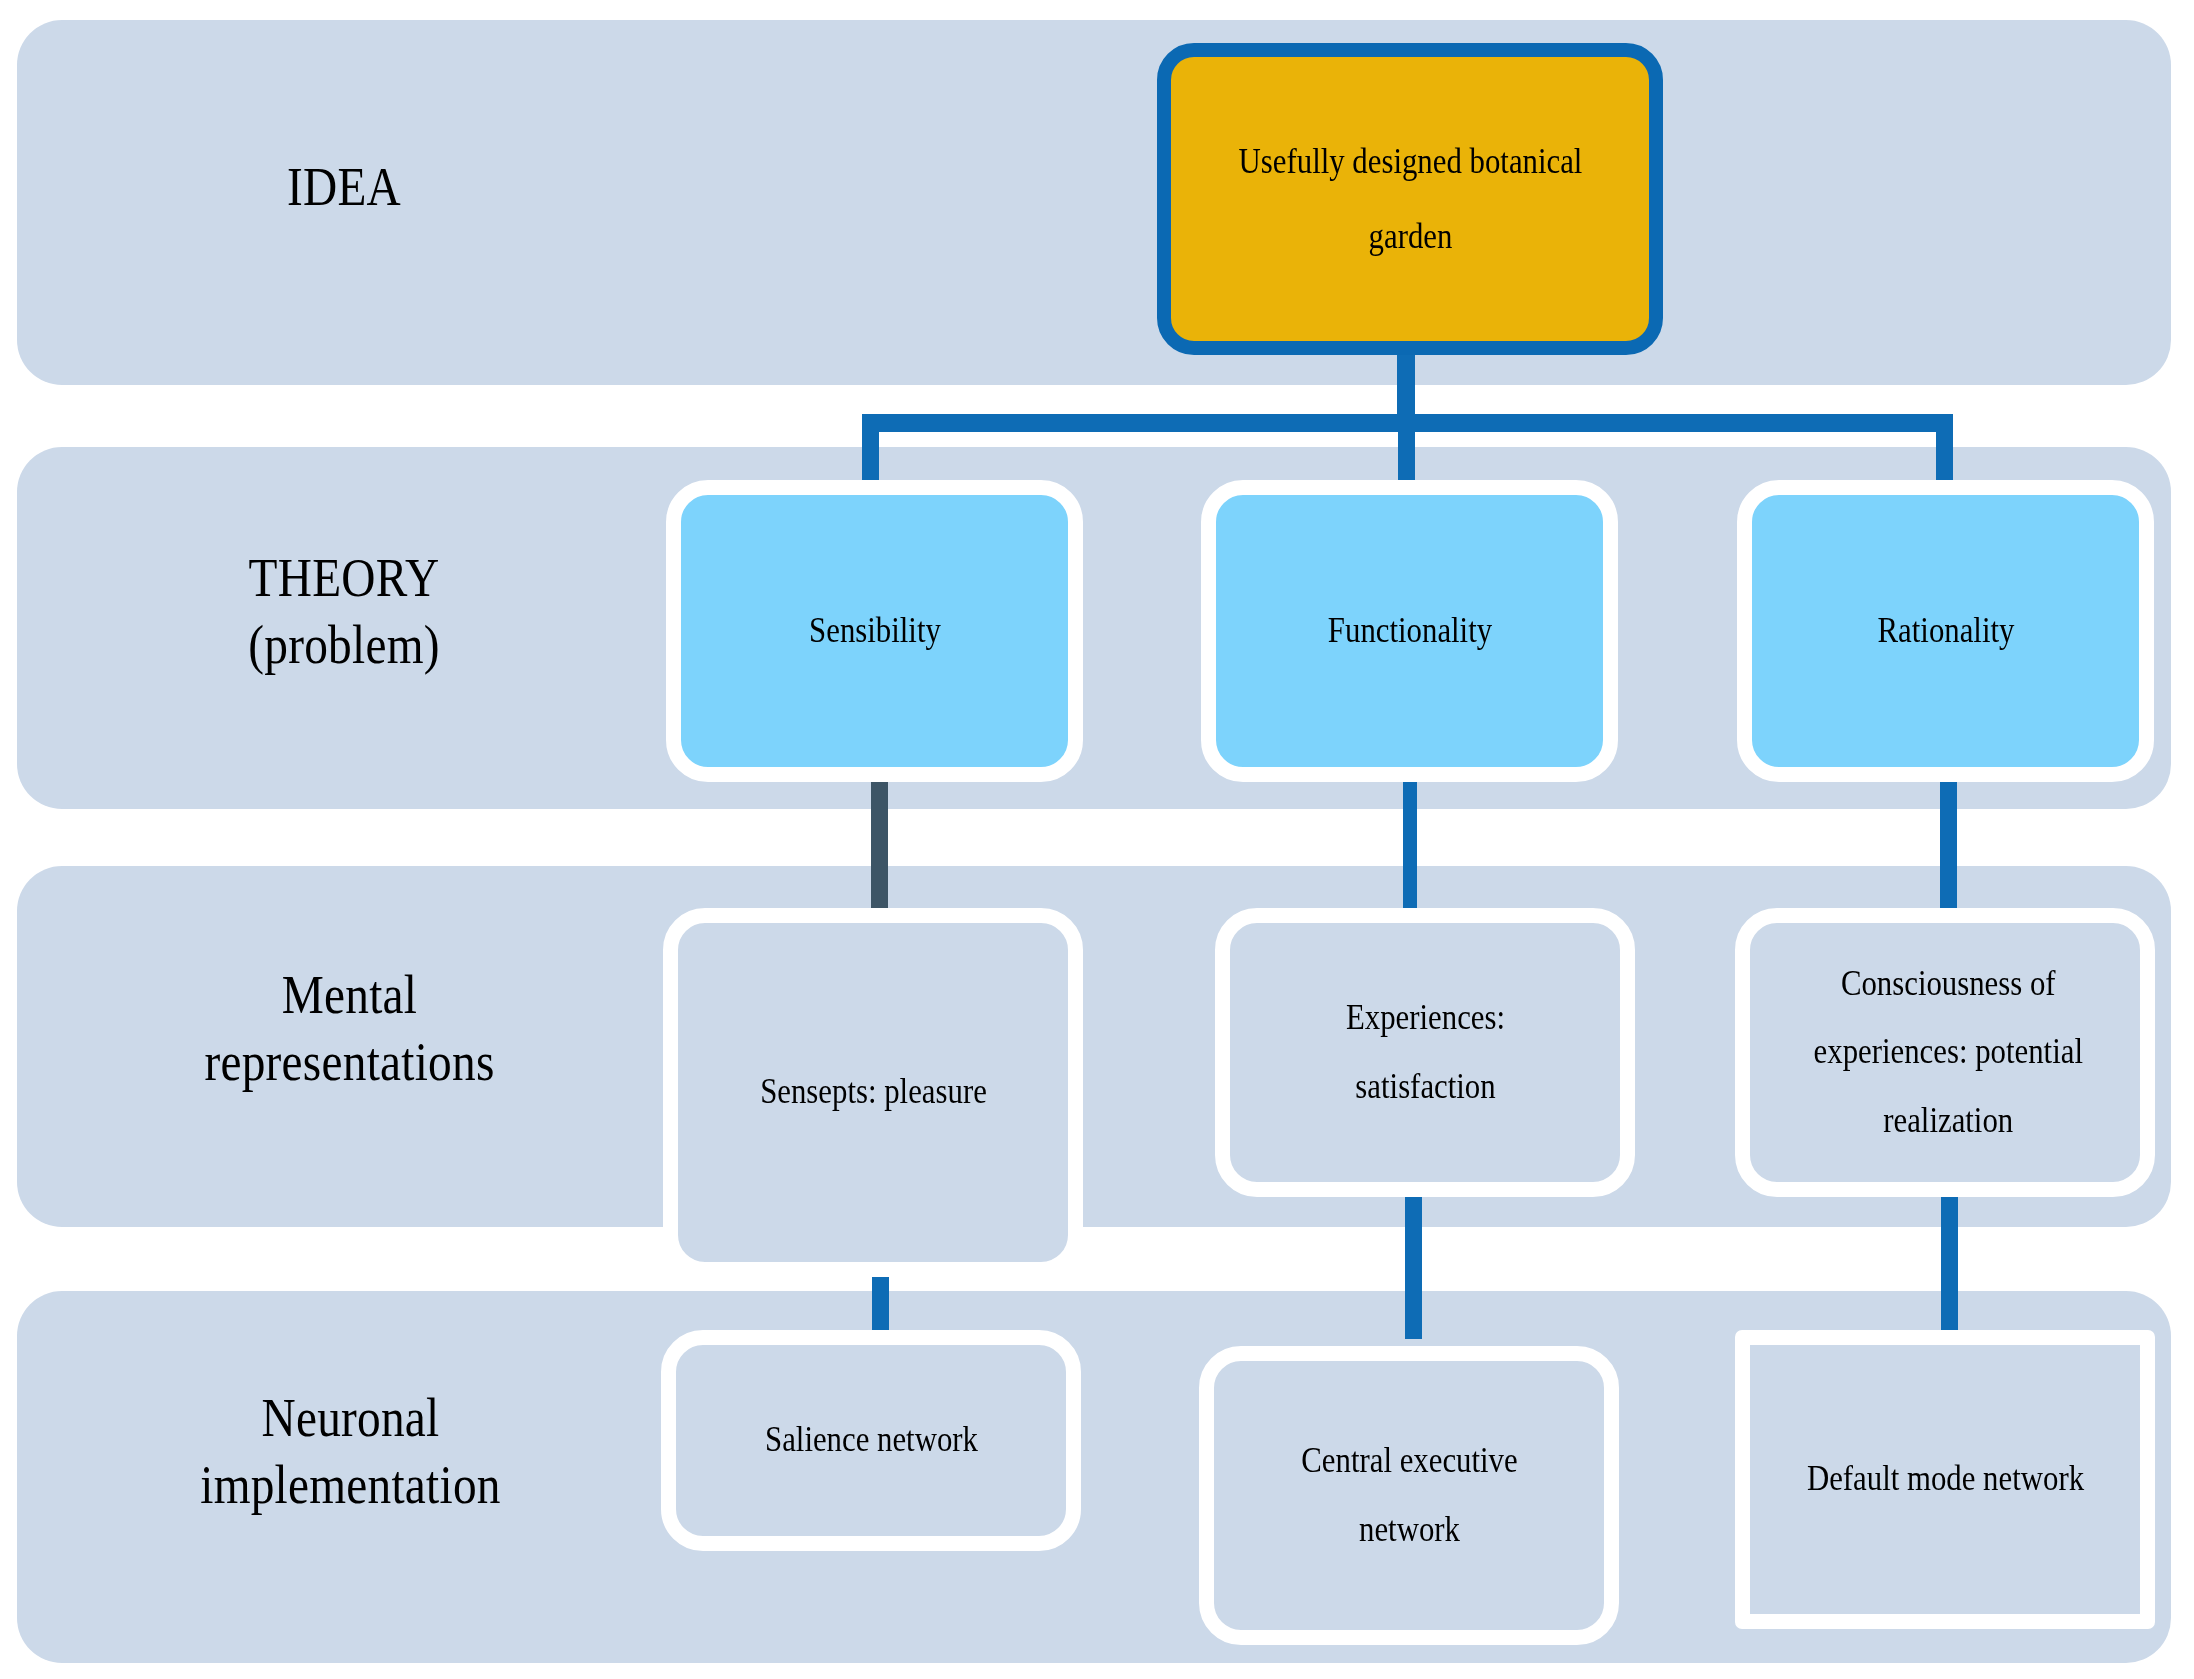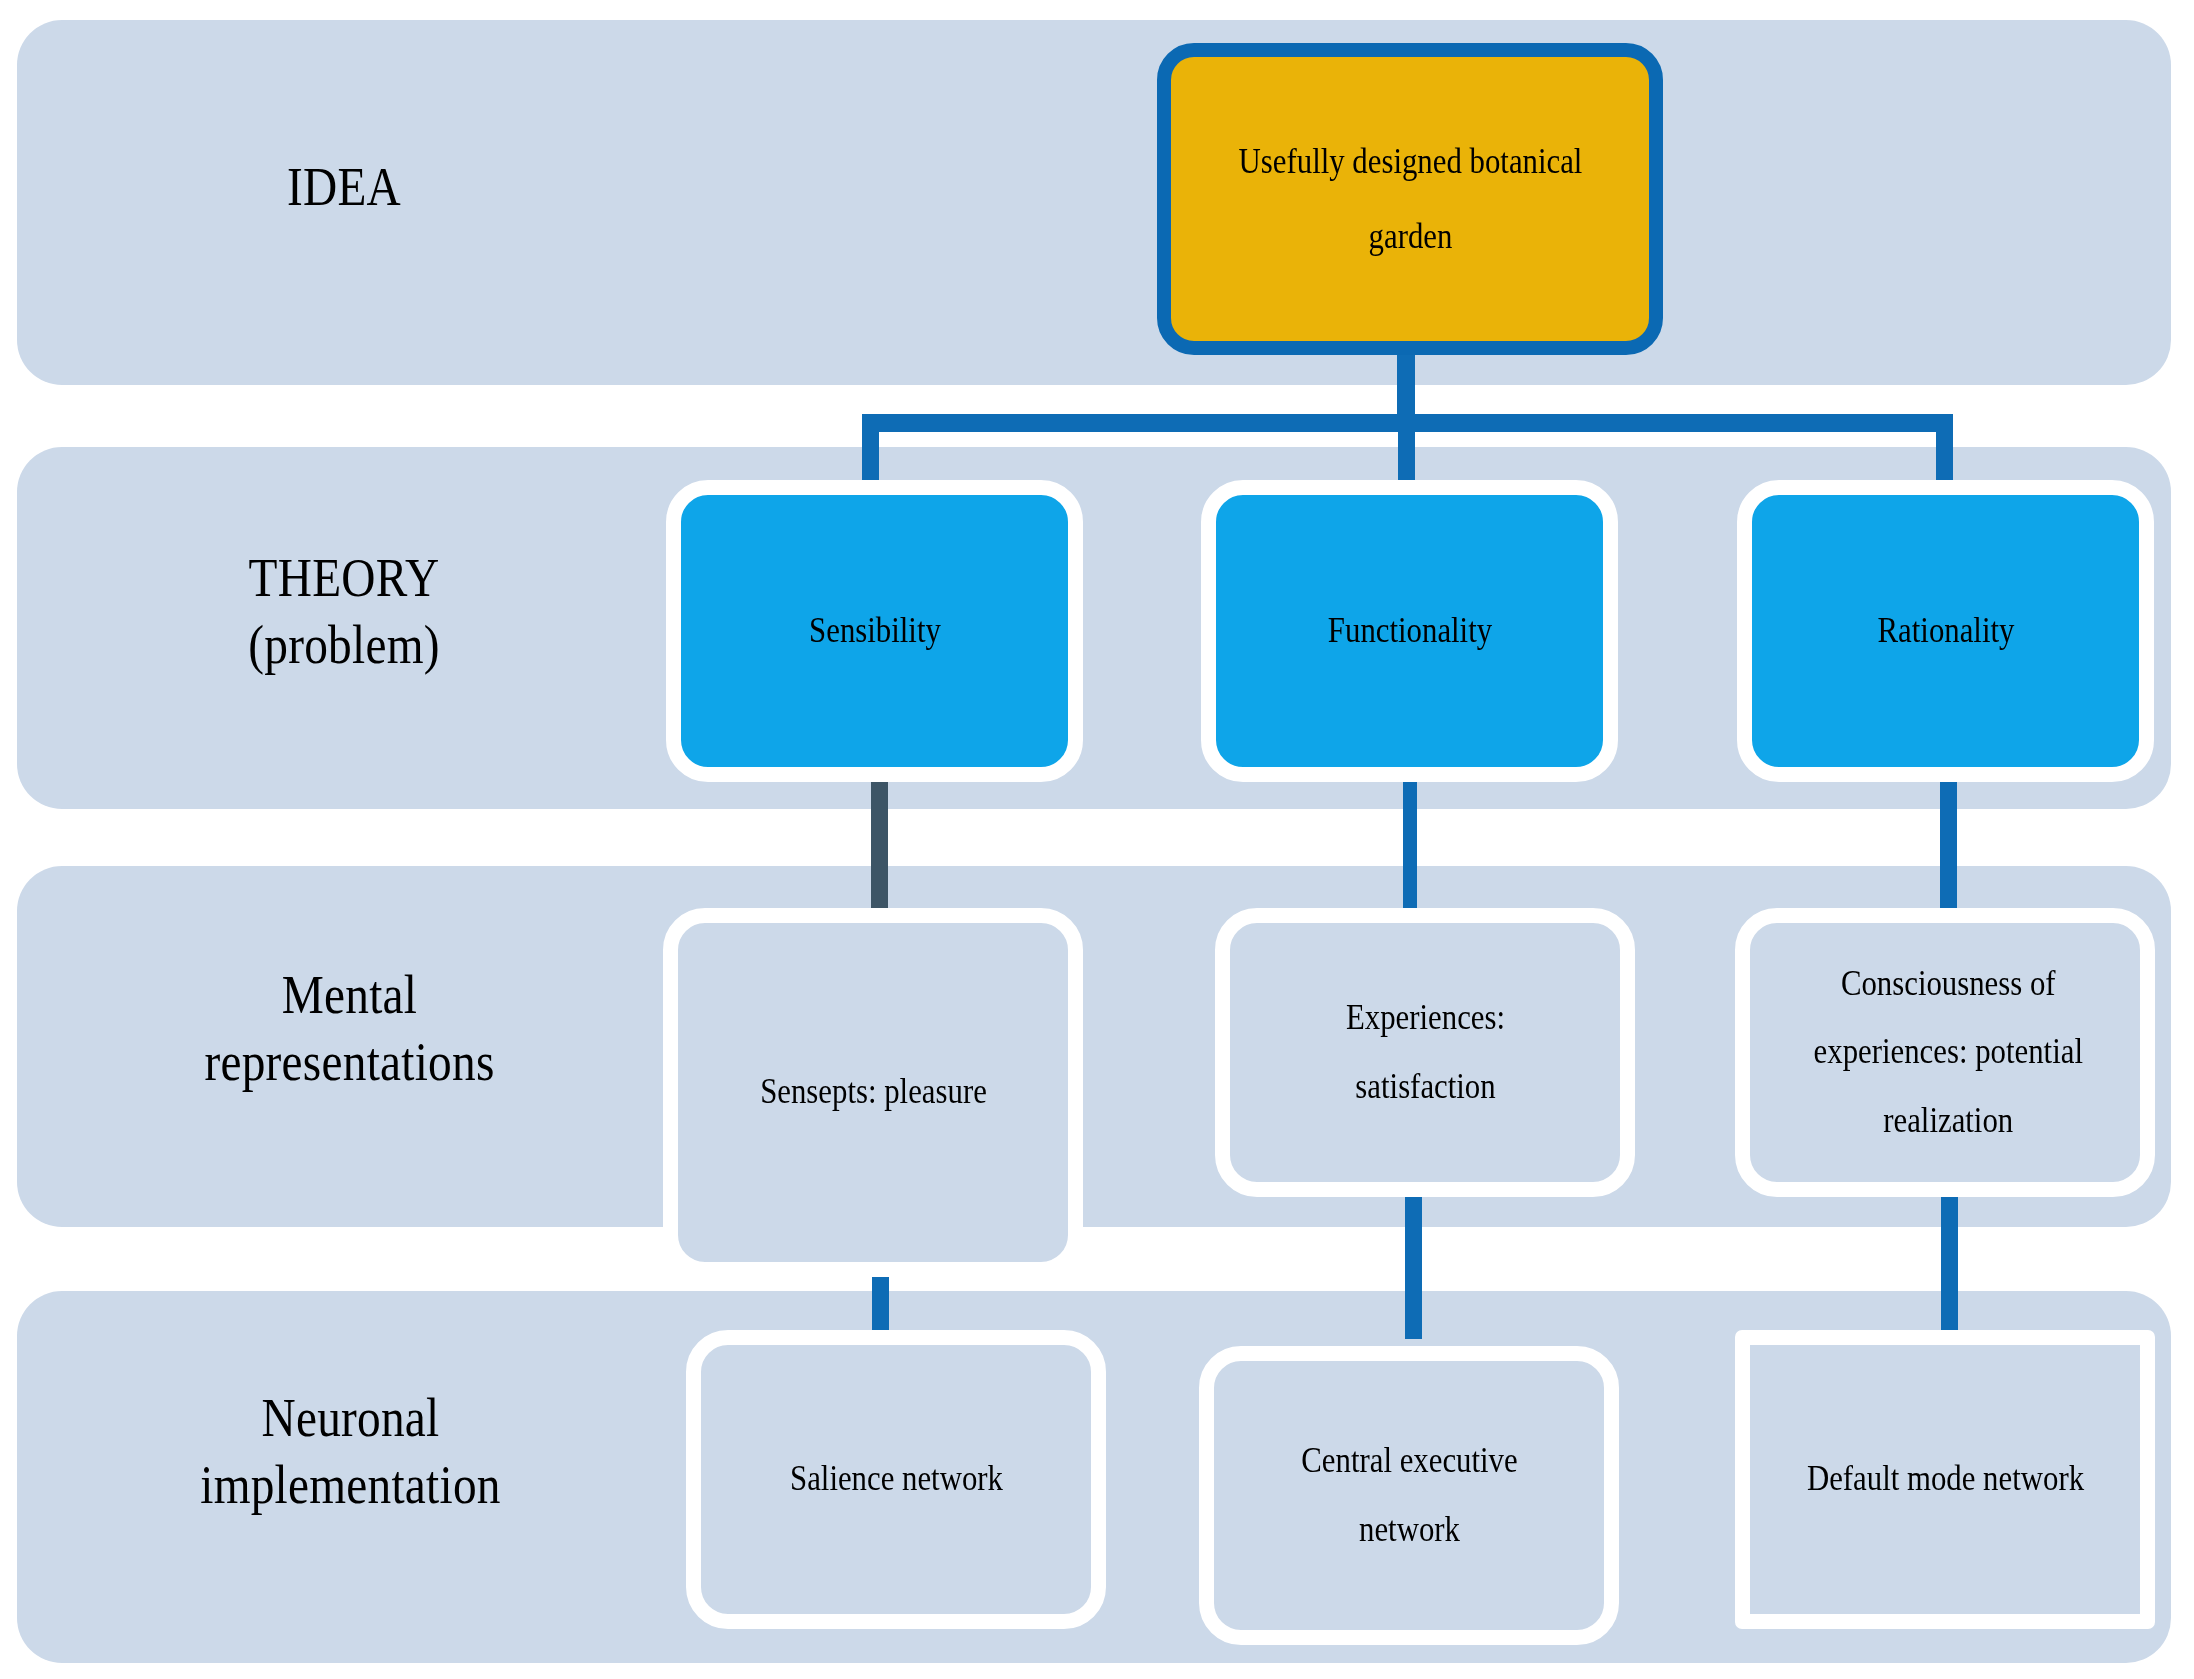--- a/index.html
+++ b/index.html
@@ -101,21 +101,21 @@
     border-radius: 37px;
     background: #eab308;
     font-size: 35px;
     line-height: 2.15;
   }
 
   
   .node.theory {
     border: 15.3px solid #ffffff;
     border-radius: 42px;
-    background: #0ea5e9;
+    background: #7dd3fc;
     font-size: 35px;
   }
 
   
   .node.pale {
     border: 15.3px solid #ffffff;
     border-radius: 42px;
     background: #ccd9e9;
     font-size: 35px;
   }
@@ -181,21 +181,21 @@
     <span class="txt">Experiences:
 satisfaction</span>
   </div>
 
   <div class="node pale" style="left:1735px; top:908px; width:420px; height:289px;padding-left:23px;">
     <span class="txt">Consciousness of
 experiences: potential
 realization</span>
   </div>
 
-  <div class="node pale" style="left:686px; top:1330px; width:420px; height:299px;">
+  <div class="node pale" style="left:661px; top:1330px; width:420px; height:221px;">
     <span class="txt">Salience network</span>
   </div>
 
   <div class="node pale" style="left:1199px; top:1303px; width:420px; height:299px;margin-top:43px;">
     <span class="txt">Central executive
 network</span>
   </div>
 
   <div class="node pale" style="left:1735px; top:1330px; width:420px; height:299px;border-radius:7px;">
     <span class="txt">Default mode network</span>

